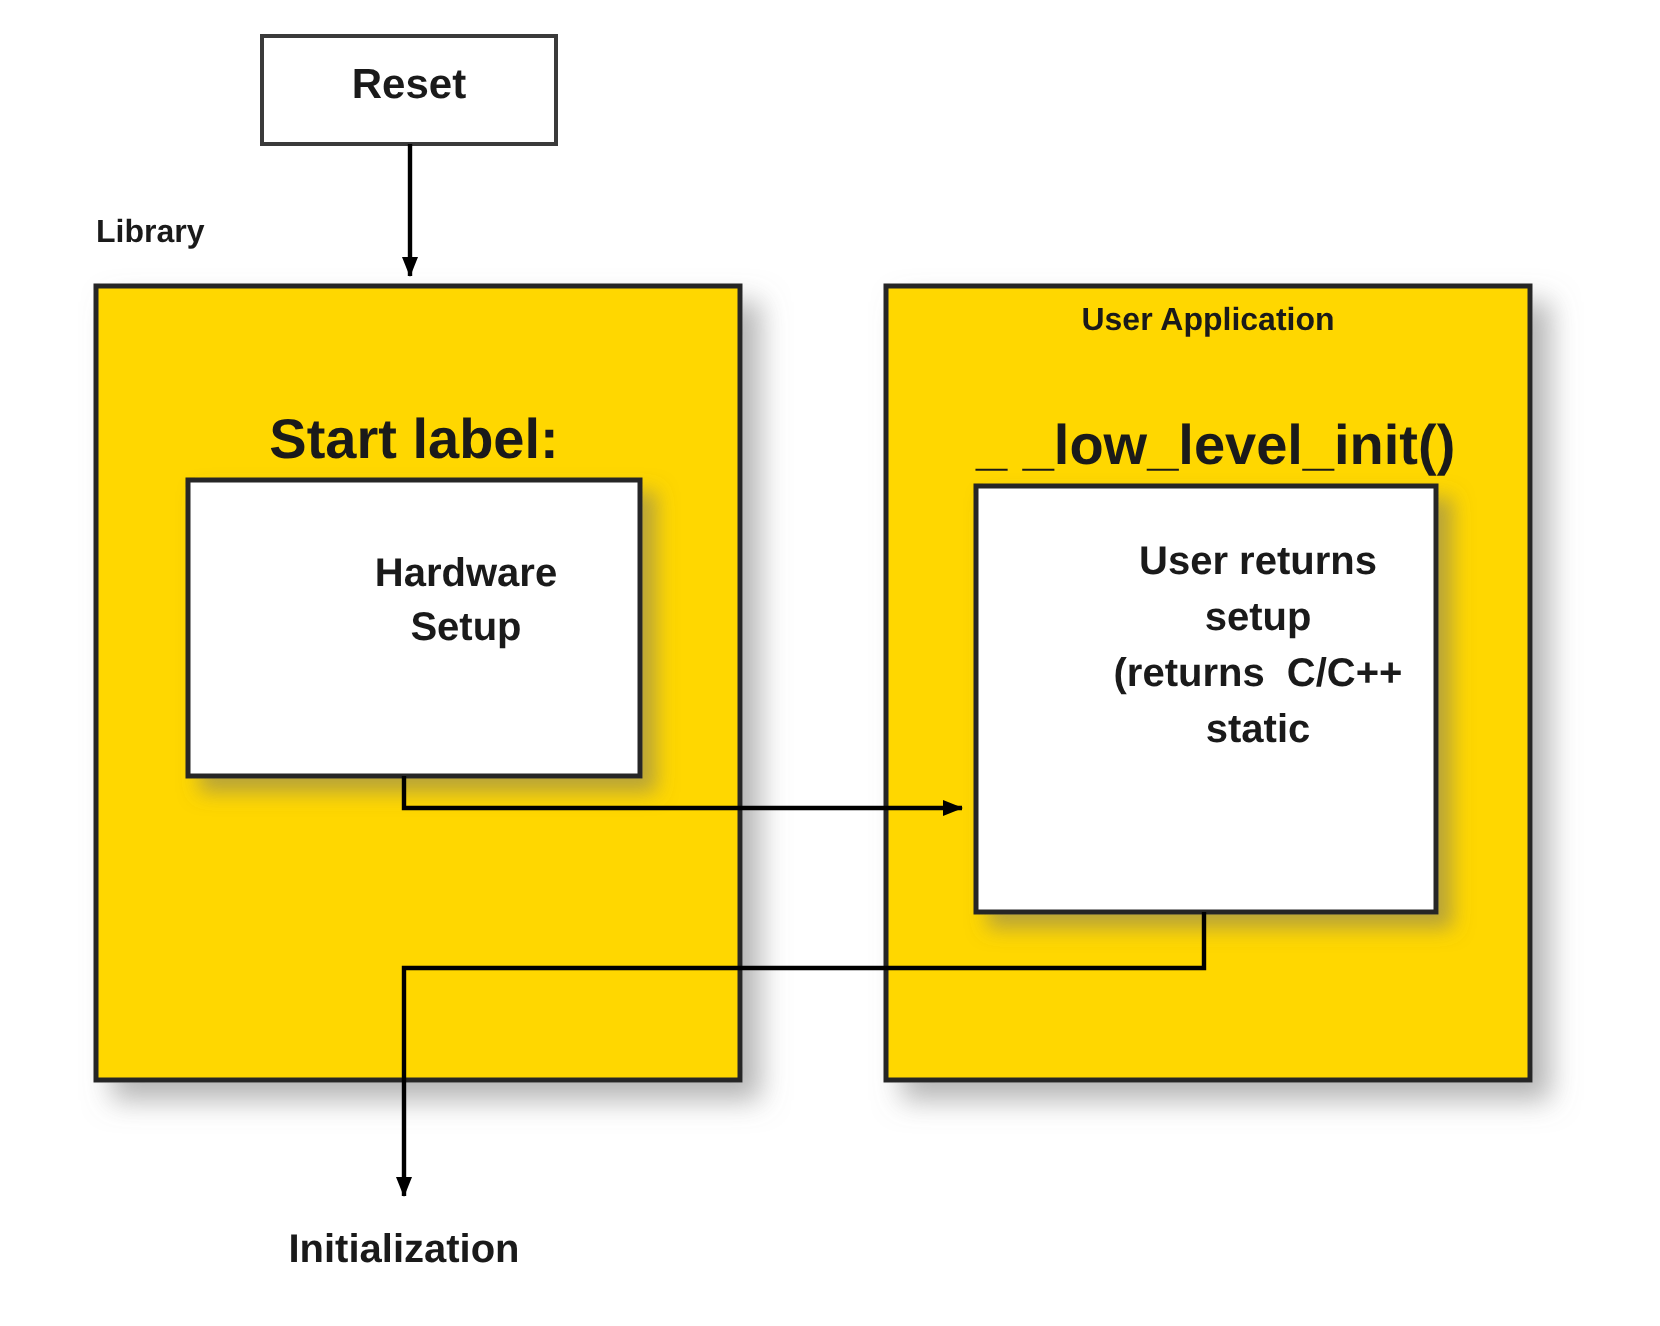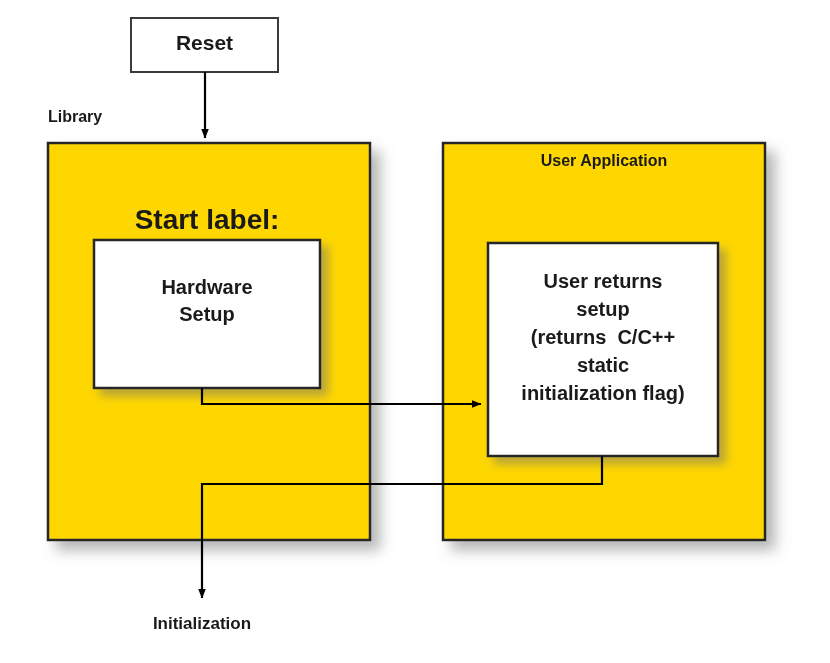--- a/index.html
+++ b/index.html
@@ -31,23 +31,24 @@
     text-align: center;
   }
   .group-label {
     font-size: 16px;
   }
   .inner-label {
     font-size: 28px;
   }
   .box-text {
     font-size: 20px;
+    padding-left: 26px;
   }
   .flow-label {
-    font-size: 17px;
+    font-size: 20px;
   }
   .reset-text {
     font-size: 21px;
   }
 </style>
 </head>
 <body>
 
 <div id="canvas">
 
@@ -82,25 +83,25 @@
   </svg>
 
   <div class="txt reset-text" style="left:131px; top:31px; width:147px;">Reset</div>
 
   <div class="txt group-label" style="left:48px; top:108px; width:120px; text-align:left;">Library</div>
 
   <div class="txt group-label" style="left:443px; top:108px; width:322px;margin-top:44px;">User Application</div>
 
   <div class="txt inner-label" style="left:94px; top:203px; width:226px;">Start label:</div>
 
+  <div class="txt inner-label" style="left:488px; top:206px; width:230px;">_ _low_level_init()</div>
 
   <div class="txt box-text" style="left:94px; top:276px; width:226px;">Hardware</div>
   <div class="txt box-text" style="left:94px; top:303px; width:226px;">Setup</div>
 
   <div class="txt box-text" style="left:484px; top:270px; width:238px;">User returns</div>
   <div class="txt box-text" style="left:484px; top:298px; width:238px;">setup</div>
   <div class="txt box-text" style="left:484px; top:354px; width:238px;">static</div>
   <div class="txt box-text" style="left:484px; top:326px; width:238px;">(returns  C/C++</div>
-  <div class="txt box-text" style="left:484px; top:382px; width:238px;">initialization flag)</div>
 
   <div class="txt flow-label" style="left:102px; top:614px; width:200px;">Initialization</div>
 
 </div>
 
 </body></html>

